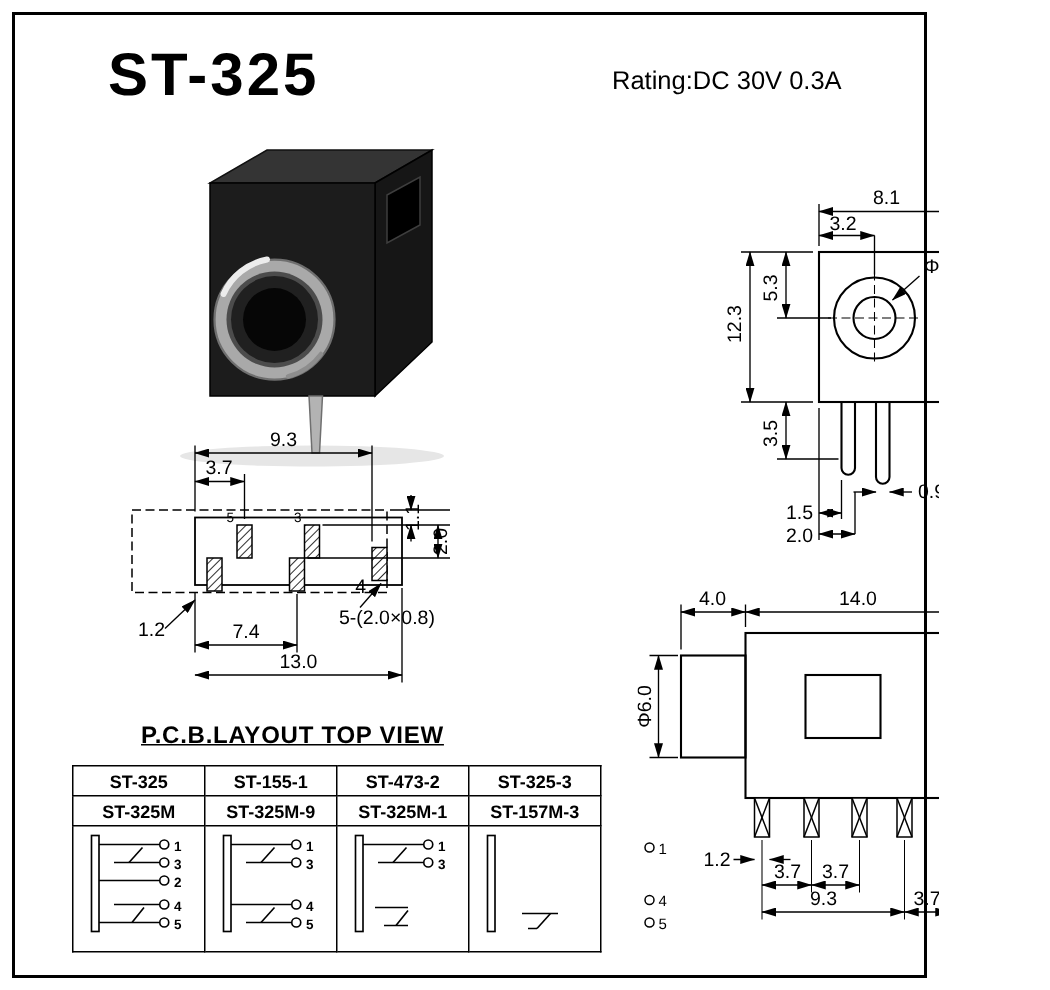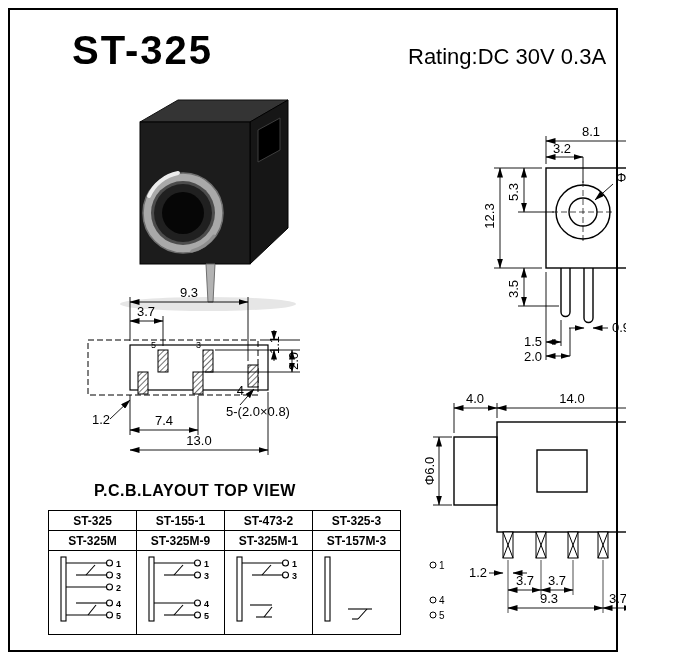--- a/index.html
+++ b/index.html
@@ -2,22 +2,22 @@
 <html><head>
 <meta charset="utf-8">
 <style>
   * { margin:0; padding:0; box-sizing:border-box; }
   html,body { background:#fff; }
   body { width:700px; height:660px; font-family:"Liberation Sans", sans-serif; color:#000; }
   .page { position:relative; width:626px; height:660px; background:#fff; overflow:hidden; }
   .frame { position:absolute; left:8px; top:8px; right:8px; bottom:8px; border:2px solid #000; }
   .abs { position:absolute; }
   .title { position:absolute; left:72px; top:28px; font-size:40px; font-weight:bold; letter-spacing:2px; }
-  .rating { position:absolute; left:408px; top:44px; font-size:22px; }
-  .pcb-heading { position:absolute; left:94px; top:482px; font-size:16px; font-weight:bold; letter-spacing:0.5px; }
+  .rating { position:absolute; left:408px; top:44px; font-size:17px; }
+  .pcb-heading { position:absolute; left:94px; top:482px; font-size:16px; font-weight:bold; letter-spacing:0.5px;text-decoration:underline; }
   svg text { font-family:"Liberation Sans", sans-serif; fill:#000; }
   .dim { font-size:13px; }
   .padnum { font-size:9px; }
   .pinlbl { font-size:10px; }
   table.models { position:absolute; left:48px; top:510px; border-collapse:collapse; table-layout:fixed; background:#fff; }
   table.models td { border:1px solid #000; width:88px; height:20px; text-align:center; vertical-align:middle;
                     font-size:12px; font-weight:bold; padding:0; }
   table.models td.schem { height:82px; }
 </style>
 </head>

